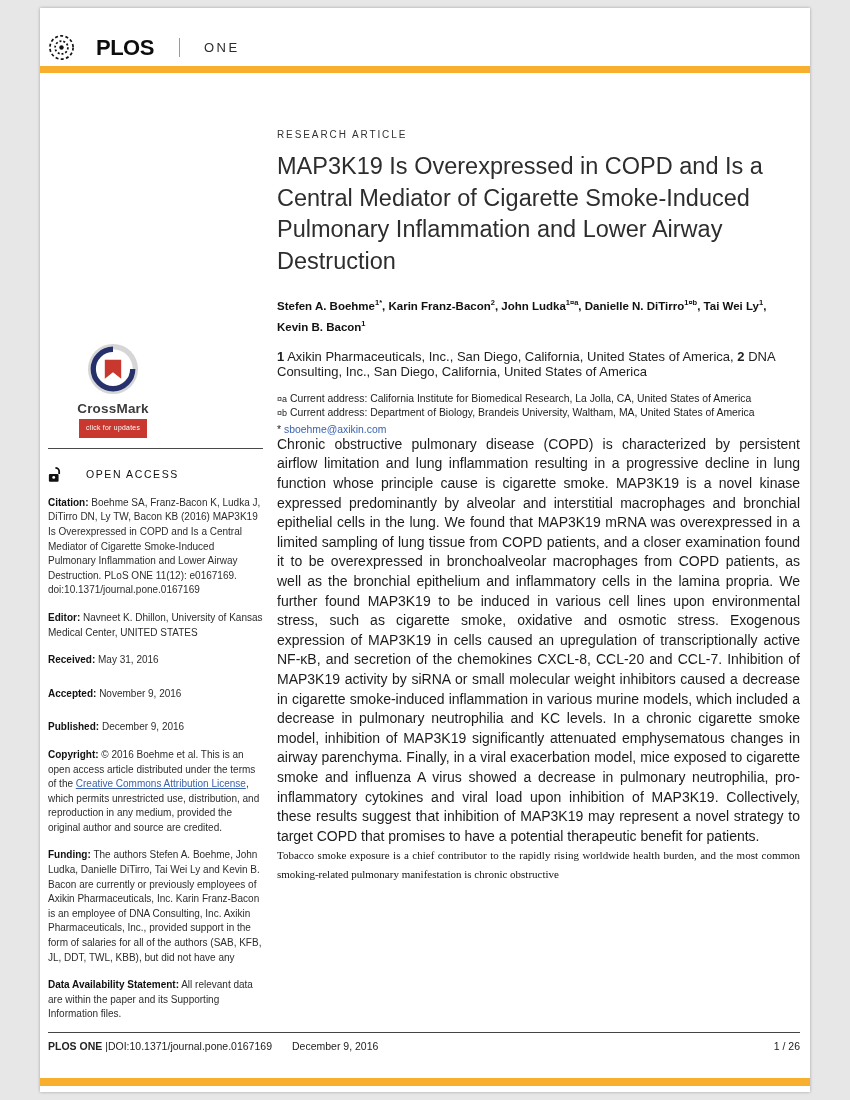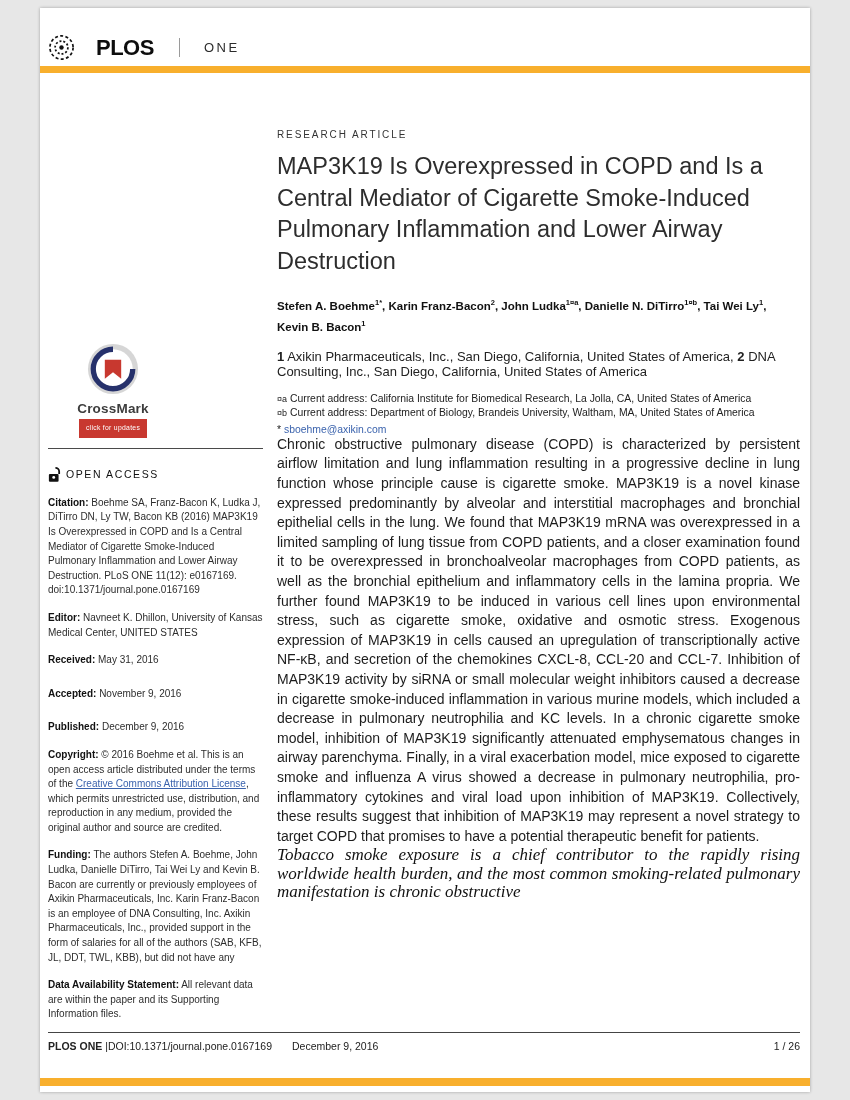--- a/index.html
+++ b/index.html
@@ -23,21 +23,21 @@
   .logo-one { font-size:13px; font-weight:400; letter-spacing:2.5px; color:#2b2b2b; }
   .topbar { position:absolute; left:0; top:58px; width:100%; height:7px; background:#f8af2d; }
   .bottombar { position:absolute; left:0; top:1070px; width:100%; height:8px; background:#f8af2d; }
 
   
   .sidebar { position:absolute; left:8px; top:335px; width:215px; font-size:10px; line-height:14.6px; color:#2d2d2d; }
   .crossmark { width:106px; margin-left:12px; text-align:center; cursor:pointer; }
   .cm-title { font-size:13.5px; font-weight:700; color:#3d3d3d; margin-top:2px; letter-spacing:0.2px; }
   .cm-tag { display:inline-block; background:#c8382f; color:#fff; font-size:6.8px; padding:2px 7px; margin-top:3px; letter-spacing:0.3px; }
   .side-rule { border:none; border-top:1px solid #4a4a4a; margin:10px 0 0 0; }
-  .oa-row { display:flex; align-items:center; gap:4px; margin-top:17px; }
+  .oa-row { display:flex; align-items:center; gap:24px; margin-top:17px; }
   .oa-icon { width:14px; height:17px; display:inline-block; }
   .oa-label { font-size:10.5px; letter-spacing:1.6px; color:#111; }
   .side-block { margin-top:13px; text-align:left; }
   .side-block.tight { margin-top:19px; }
   .side-label { font-weight:700; color:#111; }
   .side-link { color:#3b63ad; text-decoration:underline; cursor:pointer; }
 
   
   .main-col { position:absolute; left:237px; top:121px; width:523px; }
   .kicker { font-size:10px; letter-spacing:1.9px; color:#333; margin-bottom:11px; }
@@ -46,21 +46,21 @@
   .authors sup { font-size:7.5px; vertical-align:super; }
   .affiliations { font-size:13px; line-height:15px; color:#222; margin-bottom:13px; }
   .affiliations b { font-weight:700; }
   .cur-addr { font-size:10.4px; line-height:14.6px; color:#222; }
   .cur-addr .mark { font-size:9px; }
   .email-row { font-size:10.4px; margin-top:3px; }
   .email-link { color:#3b63ad; text-decoration:none; cursor:pointer; }
   .abstract-heading { font-size:19.5px; font-weight:400; color:#222; margin-top:34px; margin-bottom:17px; }
   .abstract-body { font-size:14px; line-height:19.6px; text-align:justify; color:#1c1c1c; }
   .intro-heading { font-size:15px; font-weight:700; color:#111; margin-top:62px; margin-bottom:11px; }
-  .intro-body { font-family:"Liberation Serif", serif; font-size:17px; line-height:18.5px; text-align:justify; color:#111;font-style:italic; }
+  .intro-body { font-family:"Liberation Serif", serif; font-size:11px; line-height:18.5px; text-align:justify; color:#111; }
 
   
   .footer {
     position:absolute; left:8px; right:10px; top:1024px;
     border-top:1px solid #444; padding-top:7px;
     display:flex; justify-content:space-between; align-items:baseline;
     font-size:10.5px; color:#222;
   }
   .footer-left b { font-weight:700; }
   .footer-date { margin-left:20px; }

